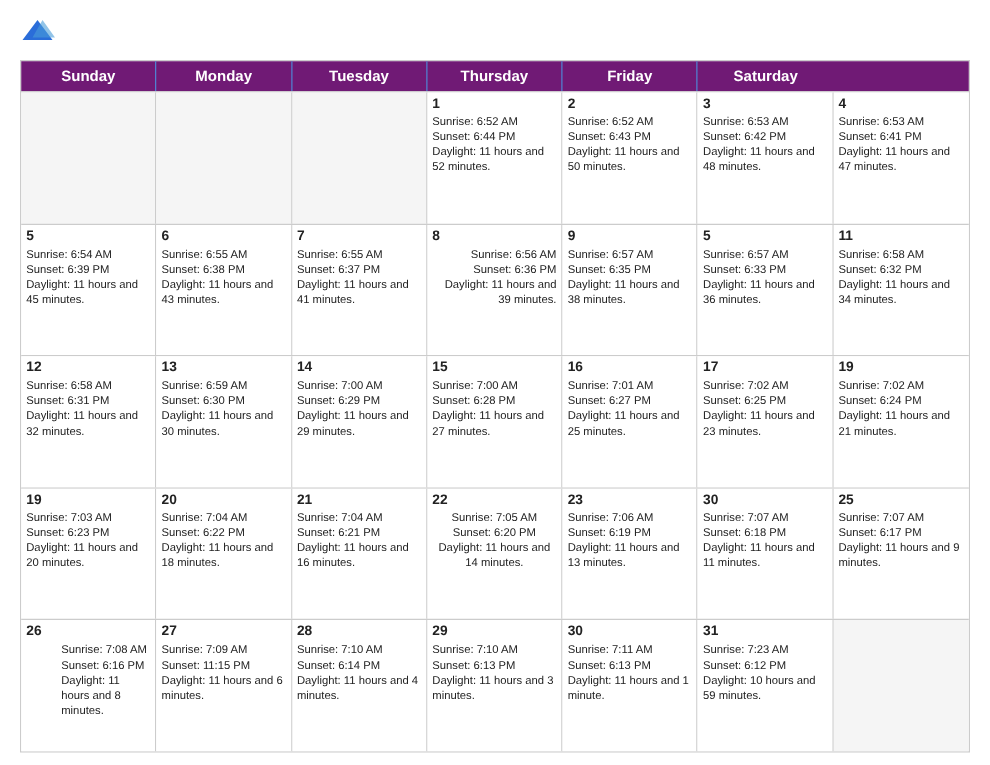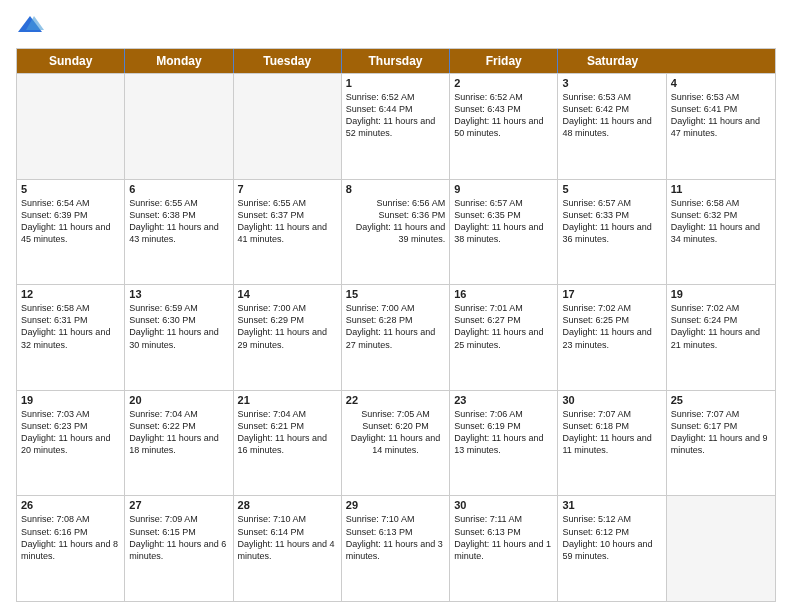--- a/index.html
+++ b/index.html
@@ -63,21 +63,21 @@
     }
     .calendar {
       flex: 1;
       display: flex;
       flex-direction: column;
       border: 1px solid #ccc;
     }
     .cal-header {
       display: grid;
       grid-template-columns: repeat(7, 1fr);
-      background: #a16207;
+      background: #701a75;
     }
     .cal-header-cell {
       color: #fff;
       font-size: 12px;
       font-weight: bold;
       text-align: center;
       padding: 5px 2px;
       border-right: 1px solid #5080d0;
     }
     .cal-header-cell:last-child { border-right: none; }
@@ -303,28 +303,28 @@
           <div class="cal-cell">
             <div class="day-num">25</div>
             <div class="cell-text" style="white-space: pre-line;">Sunrise: 7:07 AM
 Sunset: 6:17 PM
 Daylight: 11 hours and 9 minutes.</div>
           </div>
         </div>
         <div class="cal-row">
           <div class="cal-cell">
             <div class="day-num">26</div>
-            <div class="cell-text" style="white-space: pre-line;">Sunrise: 7:08 AM
+            <div class="cell-text" style="white-space: pre-line; margin-left: 28px;">Sunrise: 7:08 AM
 Sunset: 6:16 PM
 Daylight: 11 hours and 8 minutes.</div>
           </div>
           <div class="cal-cell">
             <div class="day-num">27</div>
             <div class="cell-text" style="white-space: pre-line;">Sunrise: 7:09 AM
-Sunset: 6:15 PM
+Sunset: 11:15 PM
 Daylight: 11 hours and 6 minutes.</div>
           </div>
           <div class="cal-cell">
             <div class="day-num">28</div>
             <div class="cell-text" style="white-space: pre-line;">Sunrise: 7:10 AM
 Sunset: 6:14 PM
 Daylight: 11 hours and 4 minutes.</div>
           </div>
           <div class="cal-cell">
             <div class="day-num">29</div>
@@ -333,21 +333,21 @@
 Daylight: 11 hours and 3 minutes.</div>
           </div>
           <div class="cal-cell">
             <div class="day-num">30</div>
             <div class="cell-text" style="white-space: pre-line;">Sunrise: 7:11 AM
 Sunset: 6:13 PM
 Daylight: 11 hours and 1 minute.</div>
           </div>
           <div class="cal-cell">
             <div class="day-num">31</div>
-            <div class="cell-text" style="white-space: pre-line;">Sunrise: 5:12 AM
+            <div class="cell-text" style="white-space: pre-line;">Sunrise: 7:23 AM
 Sunset: 6:12 PM
 Daylight: 10 hours and 59 minutes.</div>
           </div>
           <div class="cal-cell empty"></div>
         </div>
       </div>
   </div>
 </div>
 
 </body></html>

